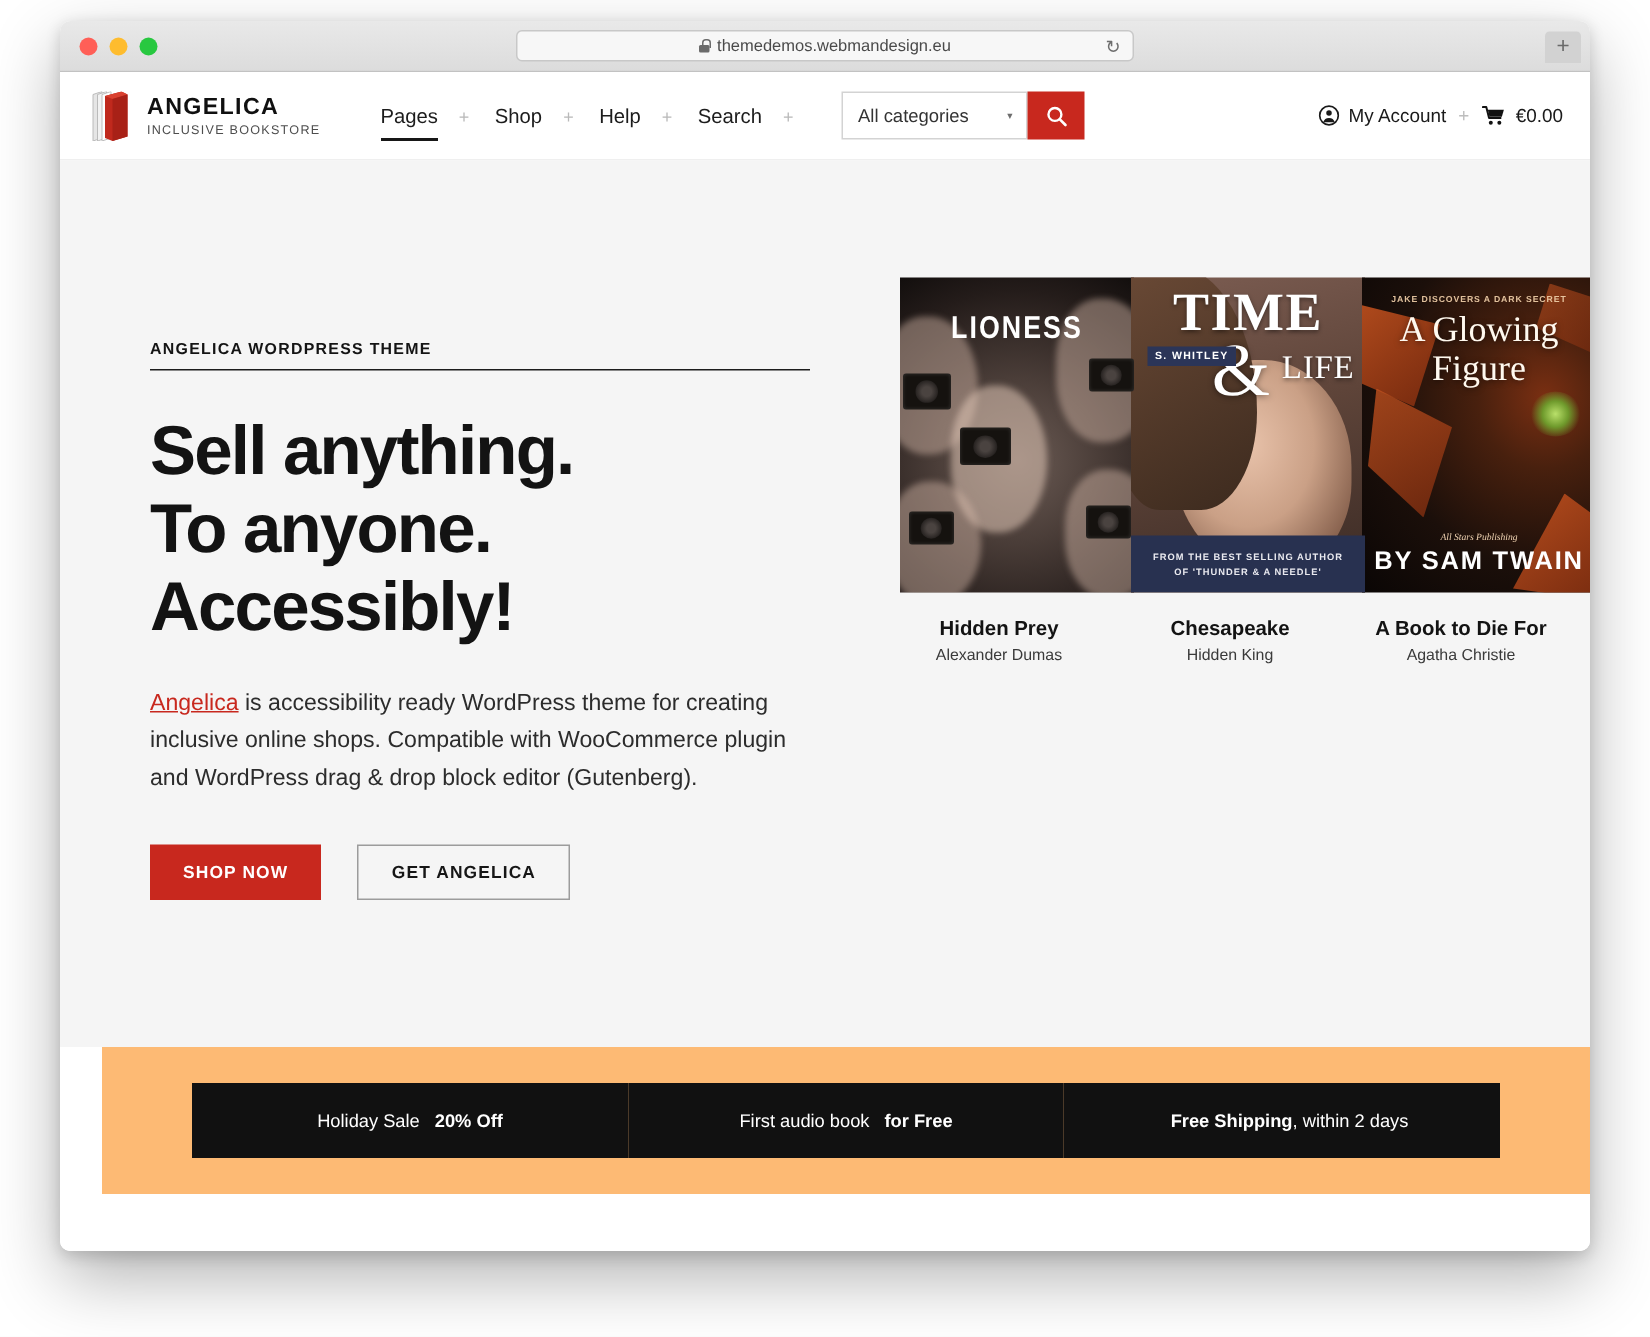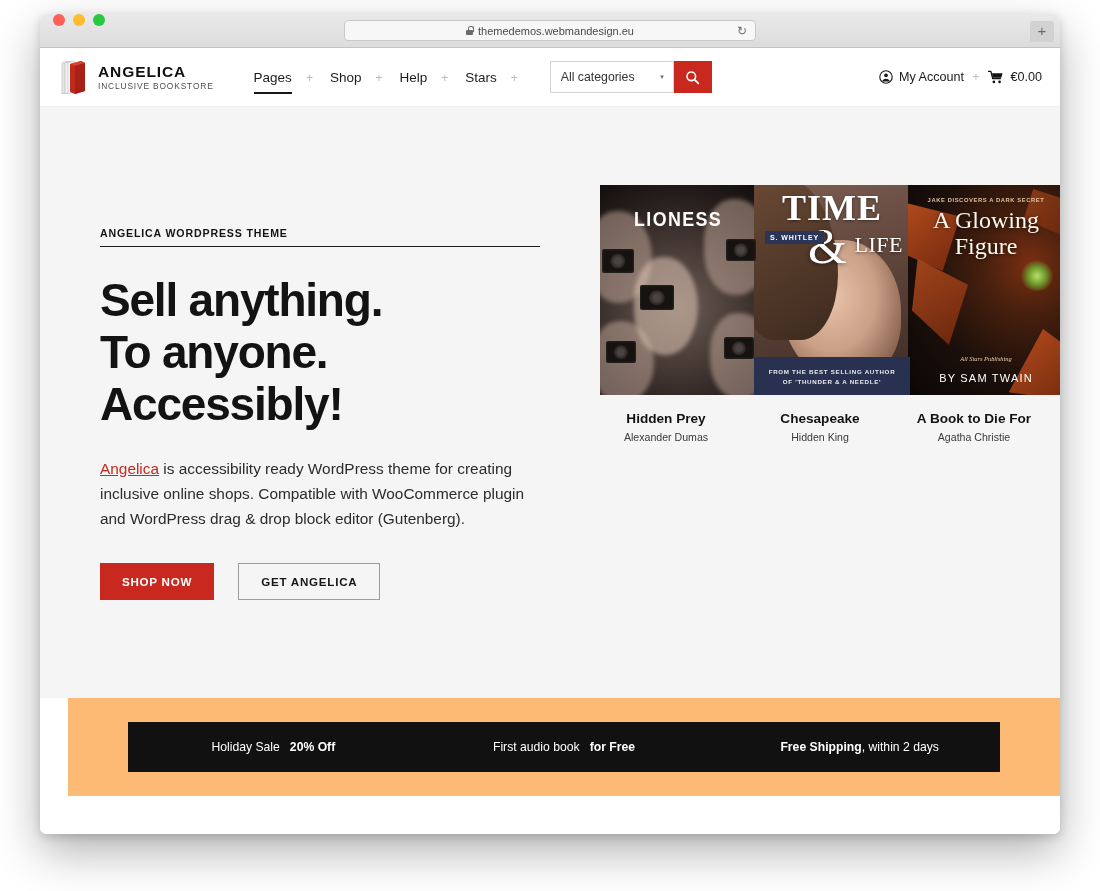--- a/index.html
+++ b/index.html
@@ -18,21 +18,21 @@
     background: #ffffff;
     border-radius: 7px;
     box-shadow: 0 18px 46px rgba(0,0,0,0.30), 0 3px 10px rgba(0,0,0,0.16);
     overflow: hidden;
   }
   .titlebar {
     position: relative;
     height: 34px;
     background: linear-gradient(#e9e9e9, #dcdcdc);
     border-bottom: 1px solid #c2c2c2;
-    display: flex; align-items: flex-start;
+    display: flex; align-items: center;
   }
   .traffic { display: flex; gap: 8px; margin-left: 13px; }
   .dot { width: 12px; height: 12px; border-radius: 50%; }
   .dot.red { background: #ff5f57; }
   .dot.yellow { background: #febc2e; }
   .dot.green { background: #28c840; }
 
   .urlbar {
     position: absolute; left: 50%; transform: translateX(-50%);
     top: 6px;
@@ -268,21 +268,21 @@
     font-size: 24px; line-height: 26px; z-index: 6;
     text-shadow: 0 1px 4px rgba(0,0,0,0.6);
   }
   .cv3-pub {
     position: absolute; bottom: 33px; left: 0; right: 0; text-align: center;
     font-family: "Liberation Serif", serif; font-style: italic;
     color: #f0d3b2; font-size: 6.4px; z-index: 6;
   }
   .cv3-author {
     position: absolute; bottom: 11px; left: 0; right: 0; text-align: center;
-    color: #ffffff; font-size: 11px; font-weight: normal; letter-spacing: 1.2px;
+    color: #ffffff; font-size: 17px; font-weight: bold; letter-spacing: 1.2px;
     z-index: 6;
   }
 
   
   .promo-strip {
     background: #fdba74; height: 98px;
     display: flex; align-items: center; 
     padding: 0 60px;
     margin-left: 28px;
   }
@@ -345,21 +345,21 @@
         </div>
         <div class="nav-item">
           <span class="nav-label">Shop</span>
           <span class="plus">+</span>
         </div>
         <div class="nav-item">
           <span class="nav-label">Help</span>
           <span class="plus">+</span>
         </div>
         <div class="nav-item">
-          <span class="nav-label">Stars</span>
+          <span class="nav-label">Search</span>
           <span class="plus">+</span>
         </div>
       </div>
 
       <div class="search-group">
         <div class="cat-select">
           <span>All categories</span>
           <span class="caret">▾</span>
         </div>
         <div class="search-btn">

